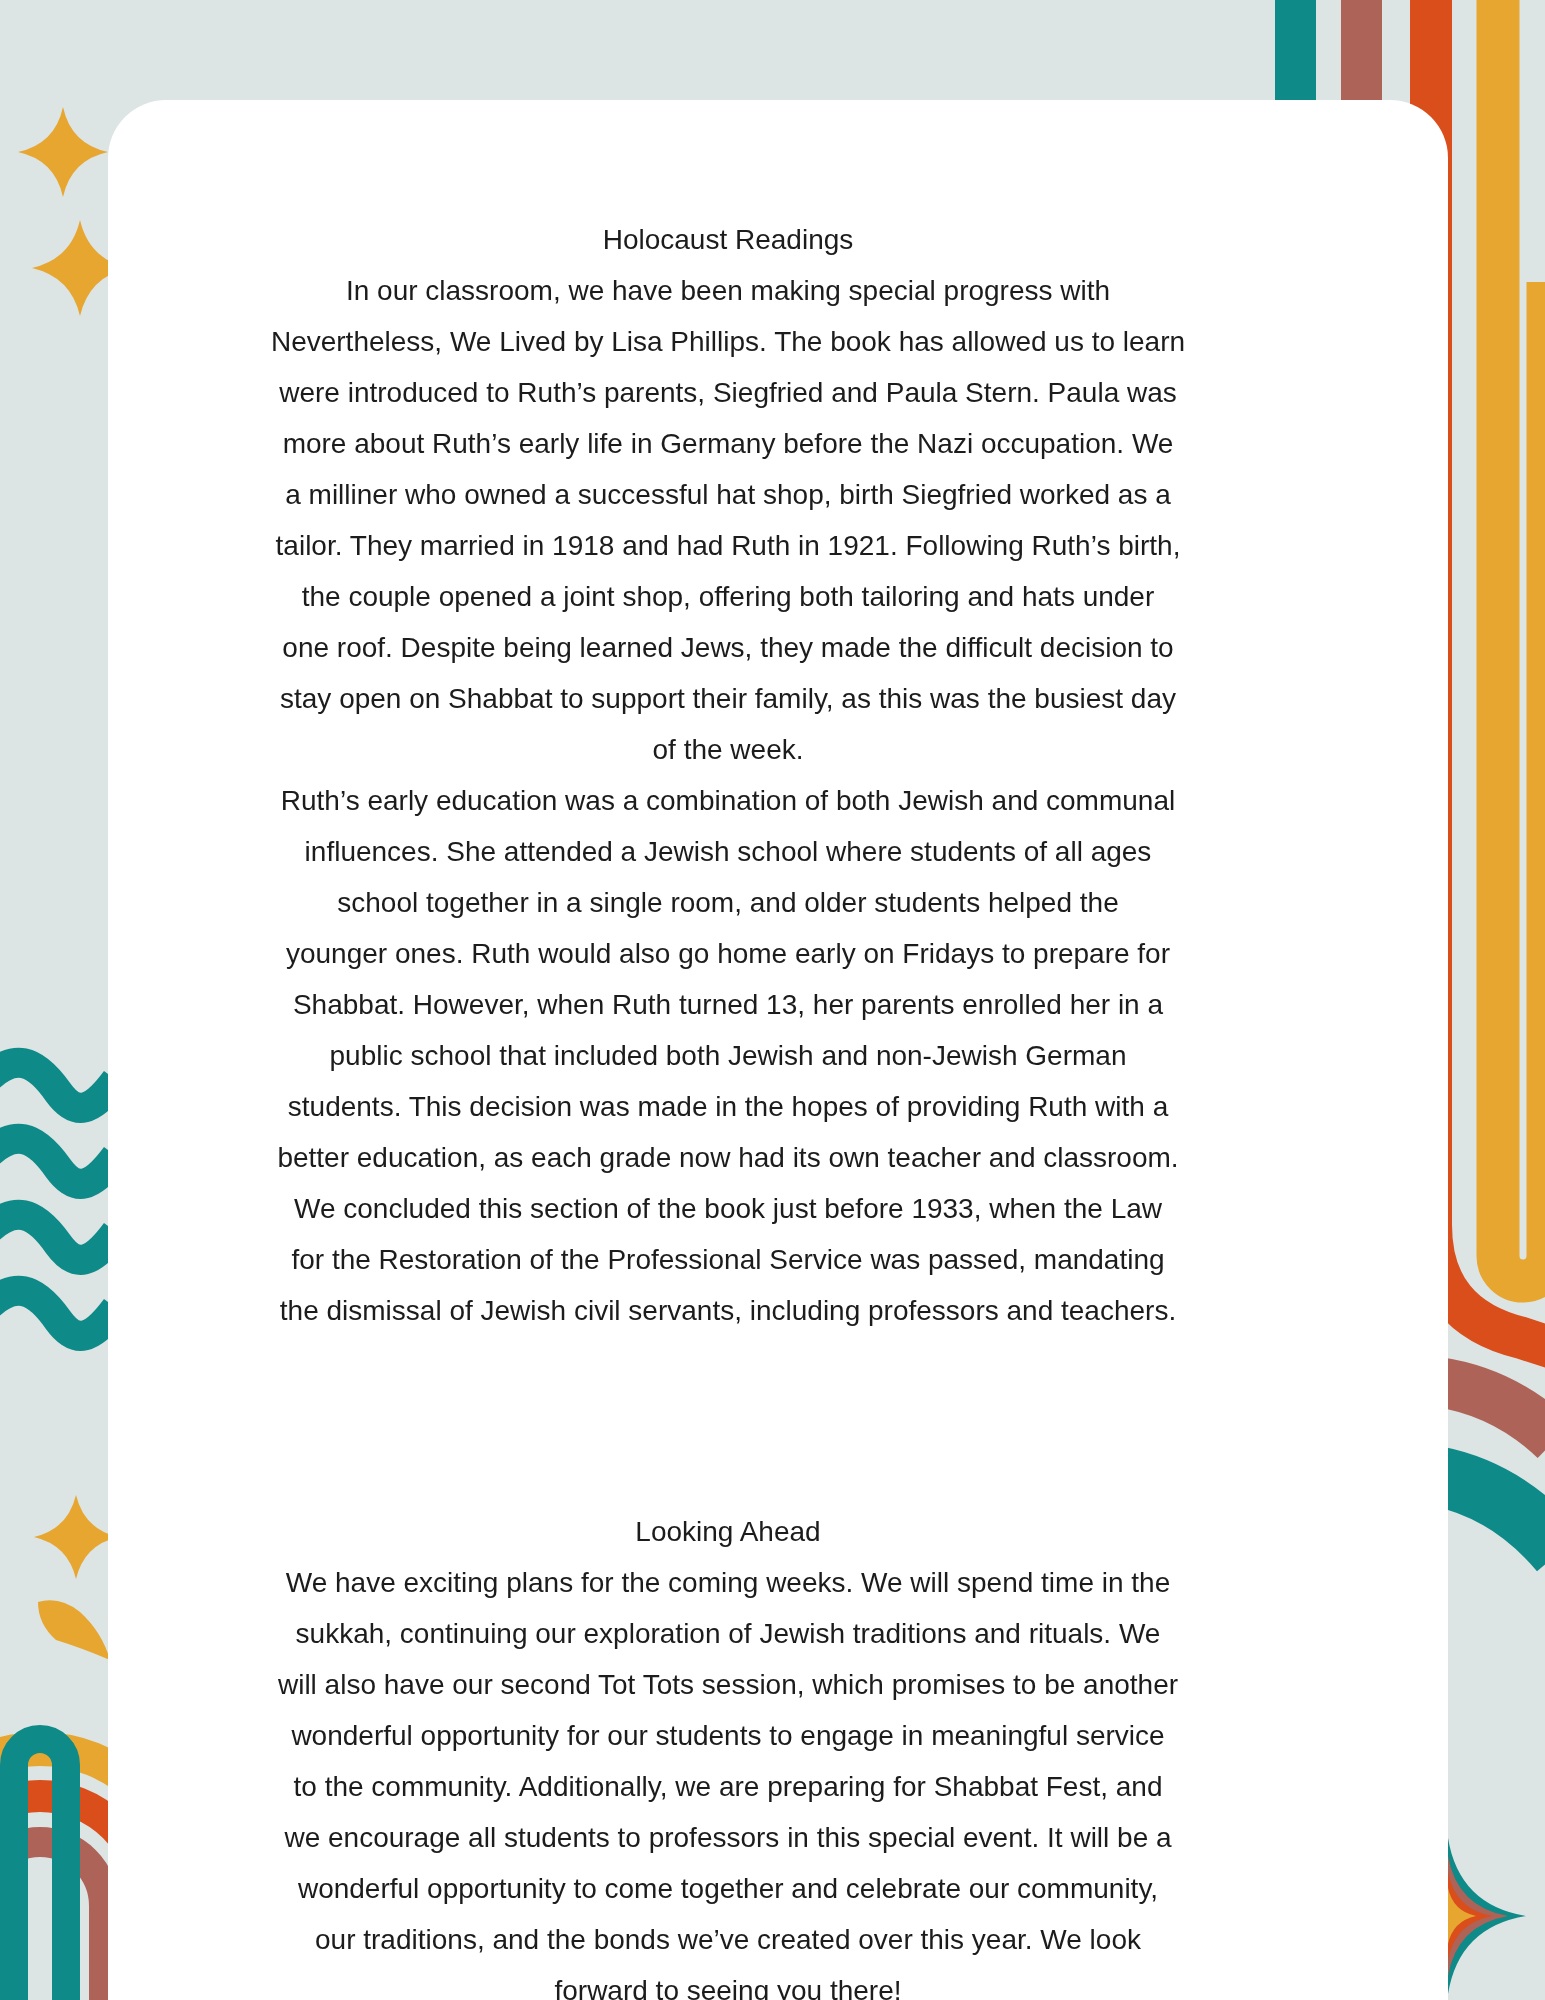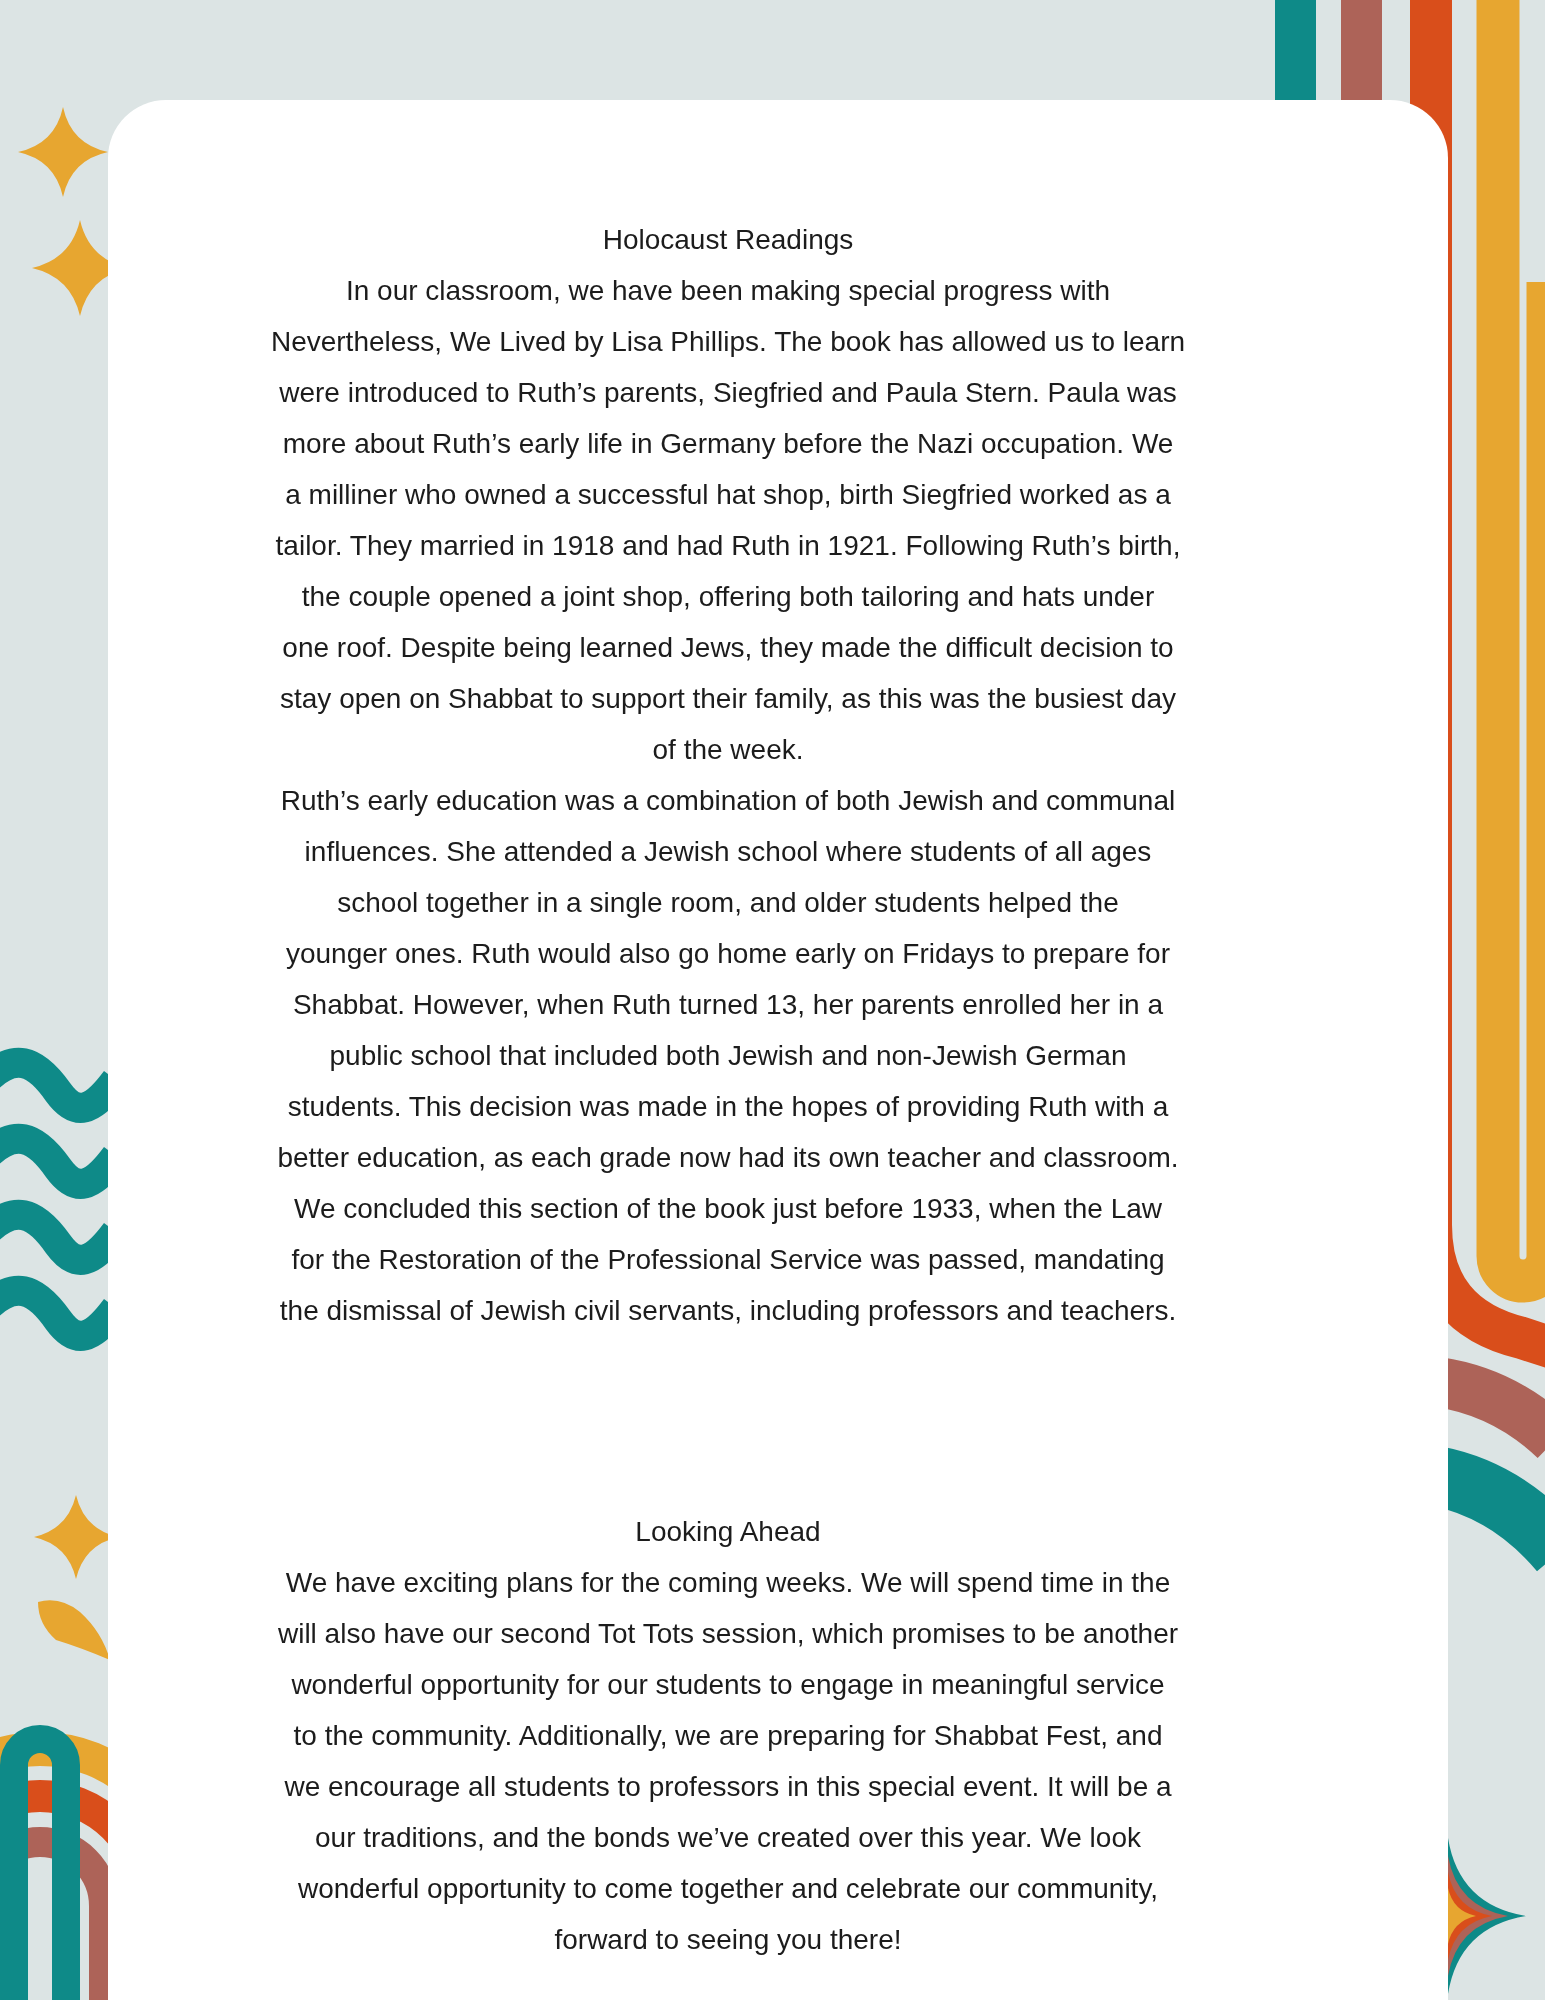--- a/index.html
+++ b/index.html
@@ -103,24 +103,25 @@
           <div class="line">the dismissal of Jewish civil servants, including professors and teachers.</div>
         </div>
     </section>
 
     <div class="spacer"></div>
 
     <section>
       <div class="section-title">Looking Ahead</div>
       <div>
           <div class="line">We have exciting plans for the coming weeks. We will spend time in the</div>
+          <div class="line">sukkah, continuing our exploration of Jewish traditions and rituals. We</div>
           <div class="line">will also have our second Tot Tots session, which promises to be another</div>
           <div class="line">wonderful opportunity for our students to engage in meaningful service</div>
           <div class="line">to the community. Additionally, we are preparing for Shabbat Fest, and</div>
           <div class="line">we encourage all students to professors in this special event. It will be a</div>
+          <div class="line">wonderful opportunity to come together and celebrate our community,</div>
           <div class="line">our traditions, and the bonds we’ve created over this year. We look</div>
-          <div class="line">wonderful opportunity to come together and celebrate our community,</div>
           <div class="line">forward to seeing you there!</div>
         </div>
     </section>
 
   </div>
 </div>
 
 </body></html>

